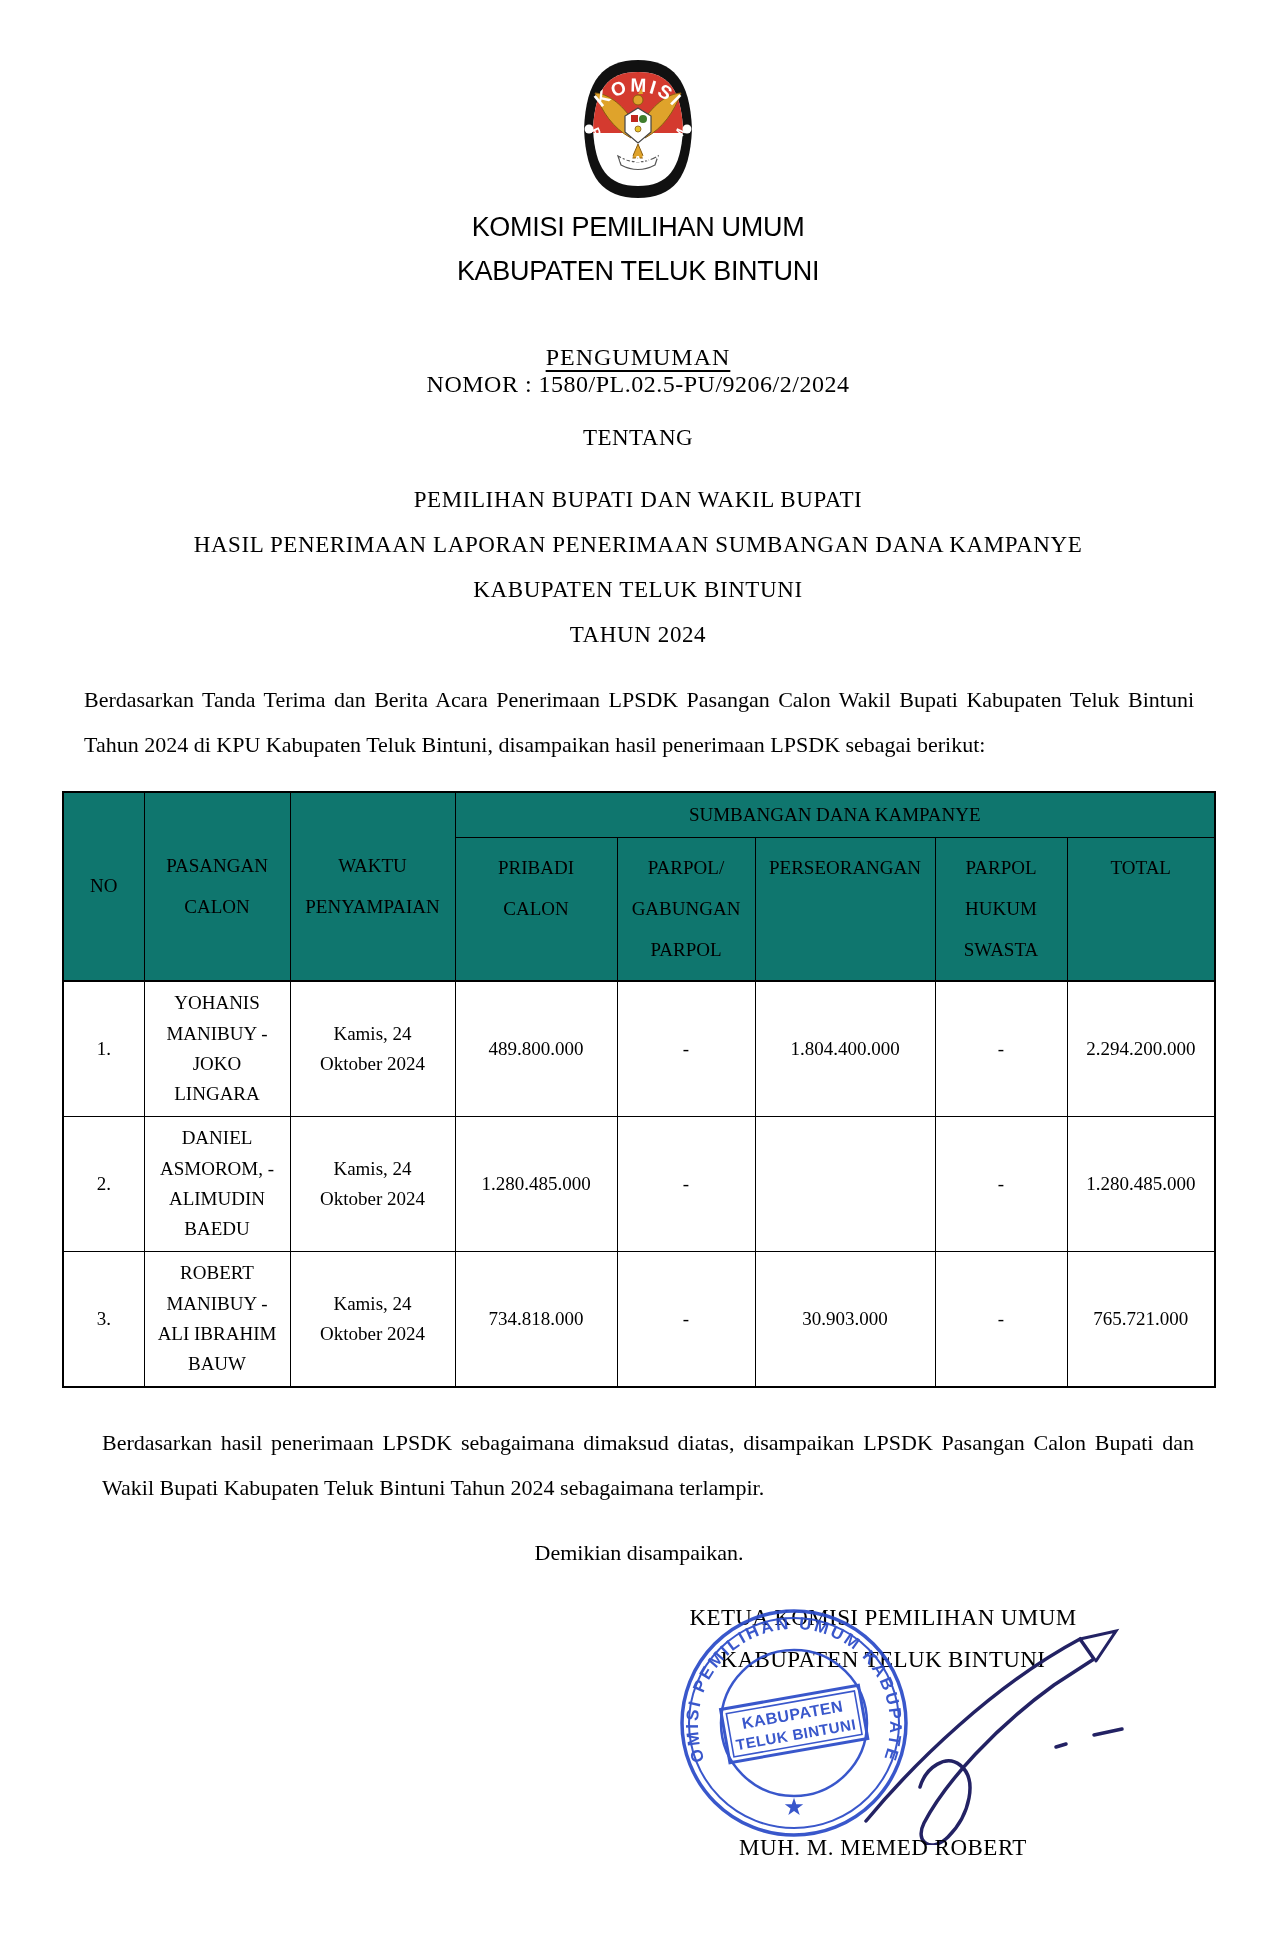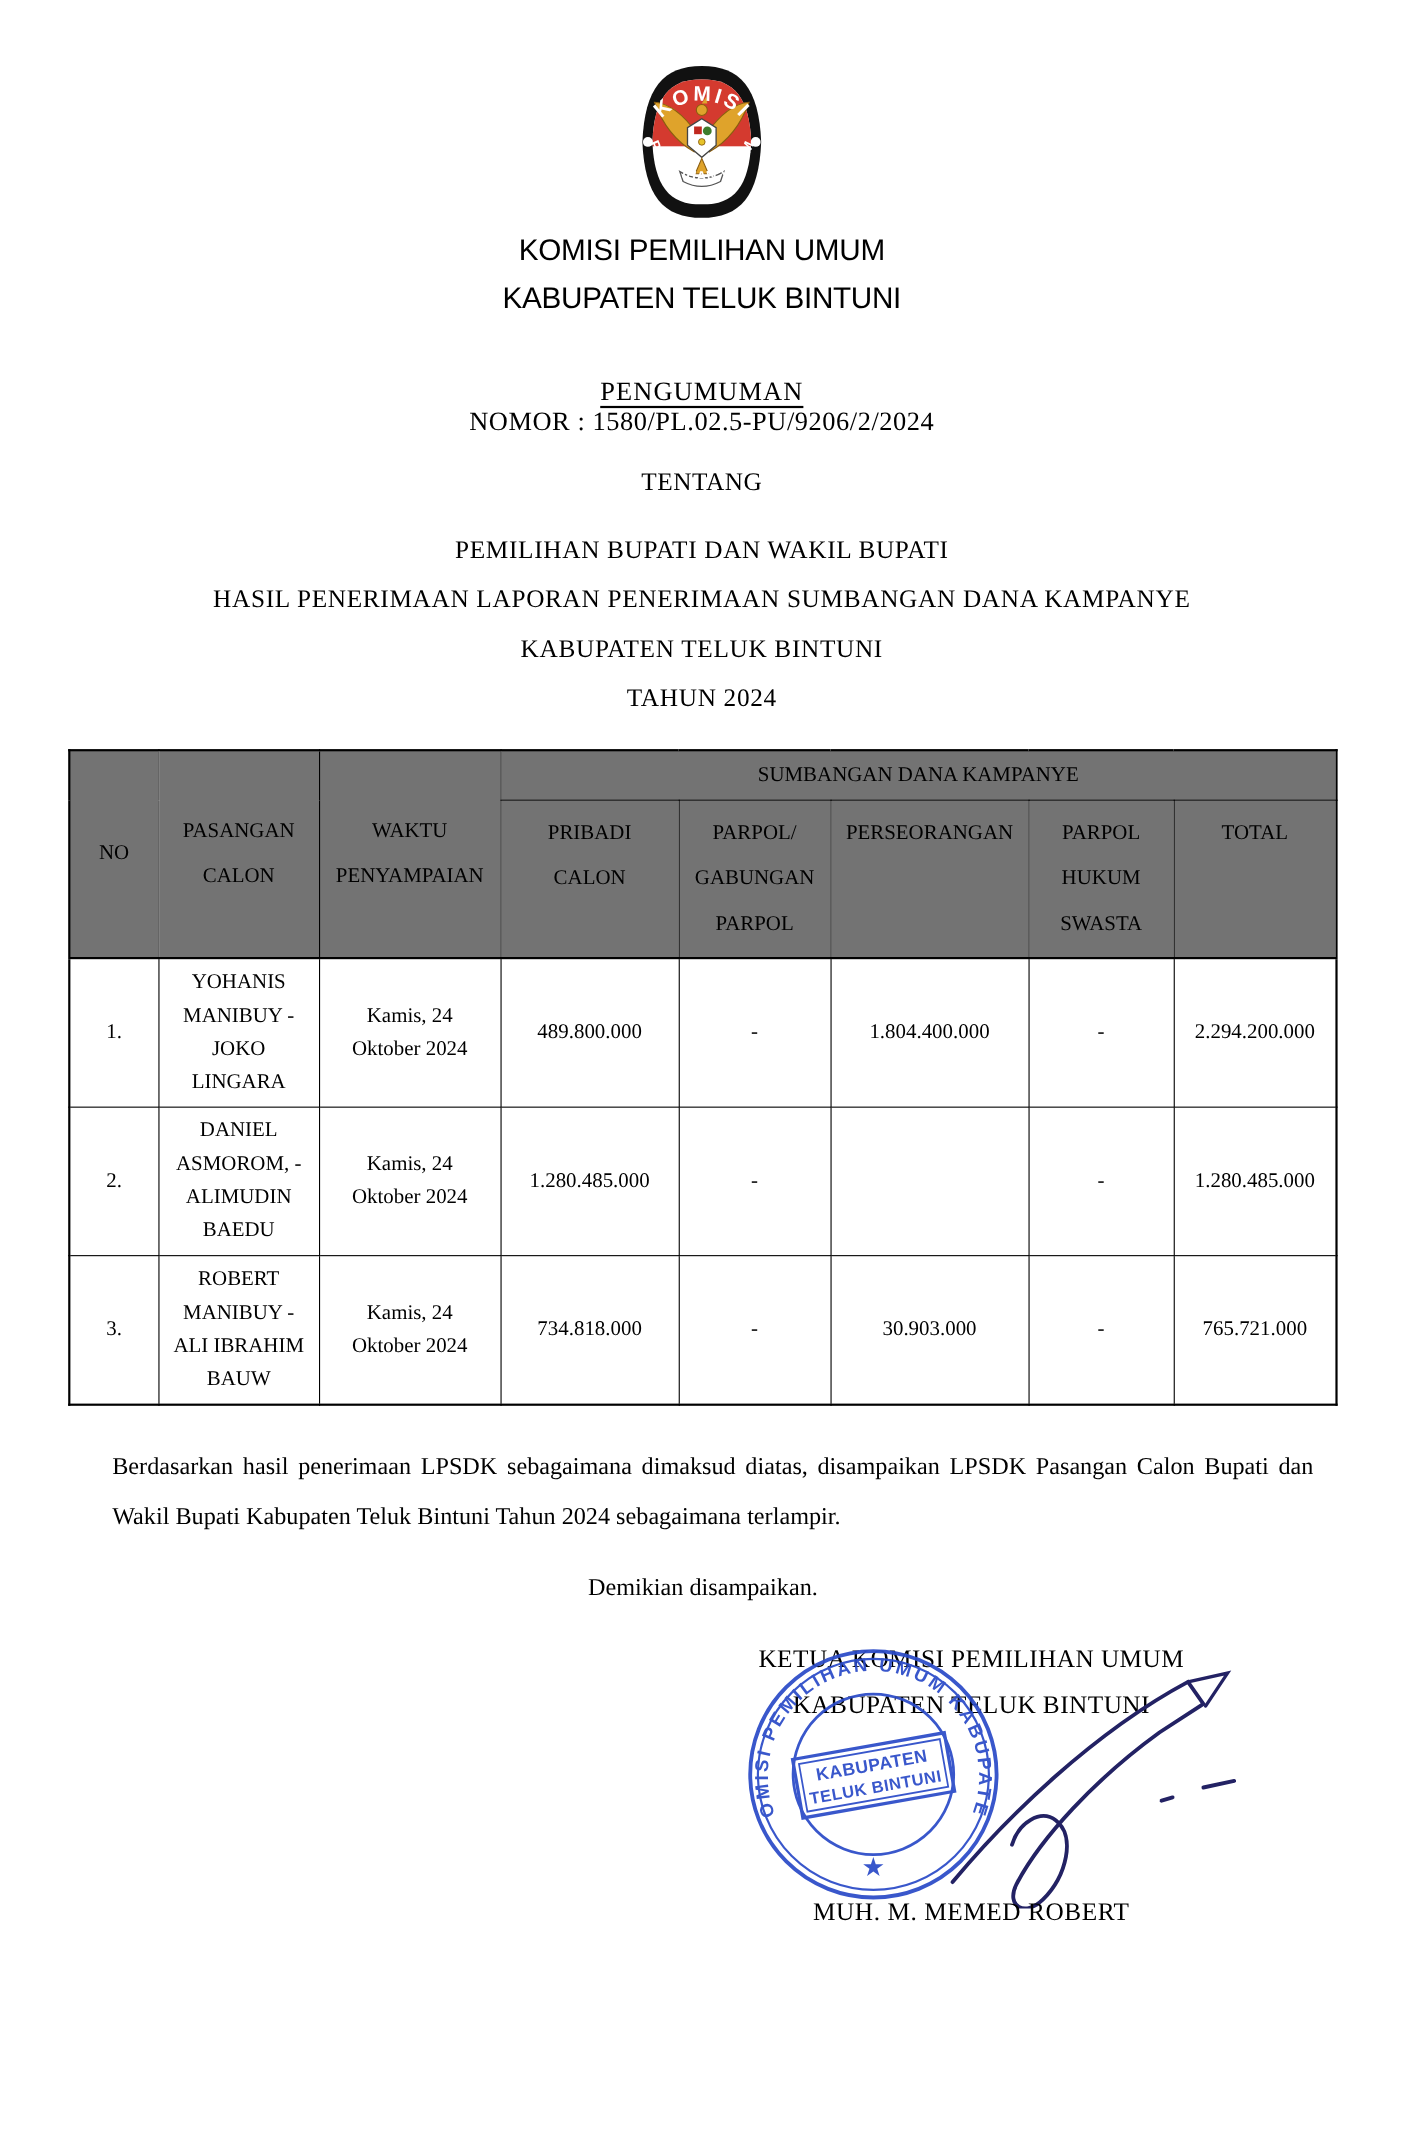--- a/index.html
+++ b/index.html
@@ -31,21 +31,21 @@
   .para.last{margin-top:20px;text-align:center;font-family:Liberation Serif, serif;}
   
   table.don{
     width:1152px;border-collapse:collapse;table-layout:fixed;
     margin-top:24px;font-size:19px;
   }
   table.don th,table.don td{
     border:1.5px solid #000;text-align:center;vertical-align:middle;
     font-weight:normal;padding:4px 12px;overflow:hidden;
   }
-  table.don thead th{background:#737373;}
+  table.don thead th{background:#0f766e;}
   table.don thead tr.group th{height:36px;line-height:1.4;}
   table.don thead tr.subs th{height:128px;line-height:2.15;}
   table.don thead{border-bottom:2.5px solid #000;}
   table.don{border:2px solid #000;}
   table.don tbody td{height:126px;line-height:1.6;}
   td.num{padding:4px 8px;}
   
   .sigwrap{position:relative;width:470px;margin:22px 96px 0 auto;height:300px;}
   .sigtitle{font-size:23px;line-height:42px;text-align:center;letter-spacing:0.4px;}
   .signame{position:absolute;left:0;right:0;top:238px;text-align:center;font-size:23px;letter-spacing:0.5px;}
@@ -105,20 +105,21 @@
     <div class="t-number">NOMOR : 1580/PL.02.5-PU/9206/2/2024</div>
     <div class="t-tentang">TENTANG</div>
     <div class="t-subject">
       <div>PEMILIHAN BUPATI DAN WAKIL BUPATI</div>
       <div>HASIL PENERIMAAN LAPORAN PENERIMAAN SUMBANGAN DANA KAMPANYE</div>
       <div>KABUPATEN TELUK BINTUNI</div>
       <div>TAHUN 2024</div>
     </div>
   </div>
 
+  <p class="para">Berdasarkan Tanda Terima dan Berita Acara Penerimaan LPSDK Pasangan Calon Wakil Bupati Kabupaten Teluk Bintuni Tahun 2024 di KPU Kabupaten Teluk Bintuni, disampaikan hasil penerimaan LPSDK sebagai berikut:</p>
 
   <table class="don">
     <colgroup>
       <col style="width:81px">
         <col style="width:146px">
         <col style="width:165px">
       <col style="width:162px">
         <col style="width:138px">
         <col style="width:180px">
       <col style="width:132px">

